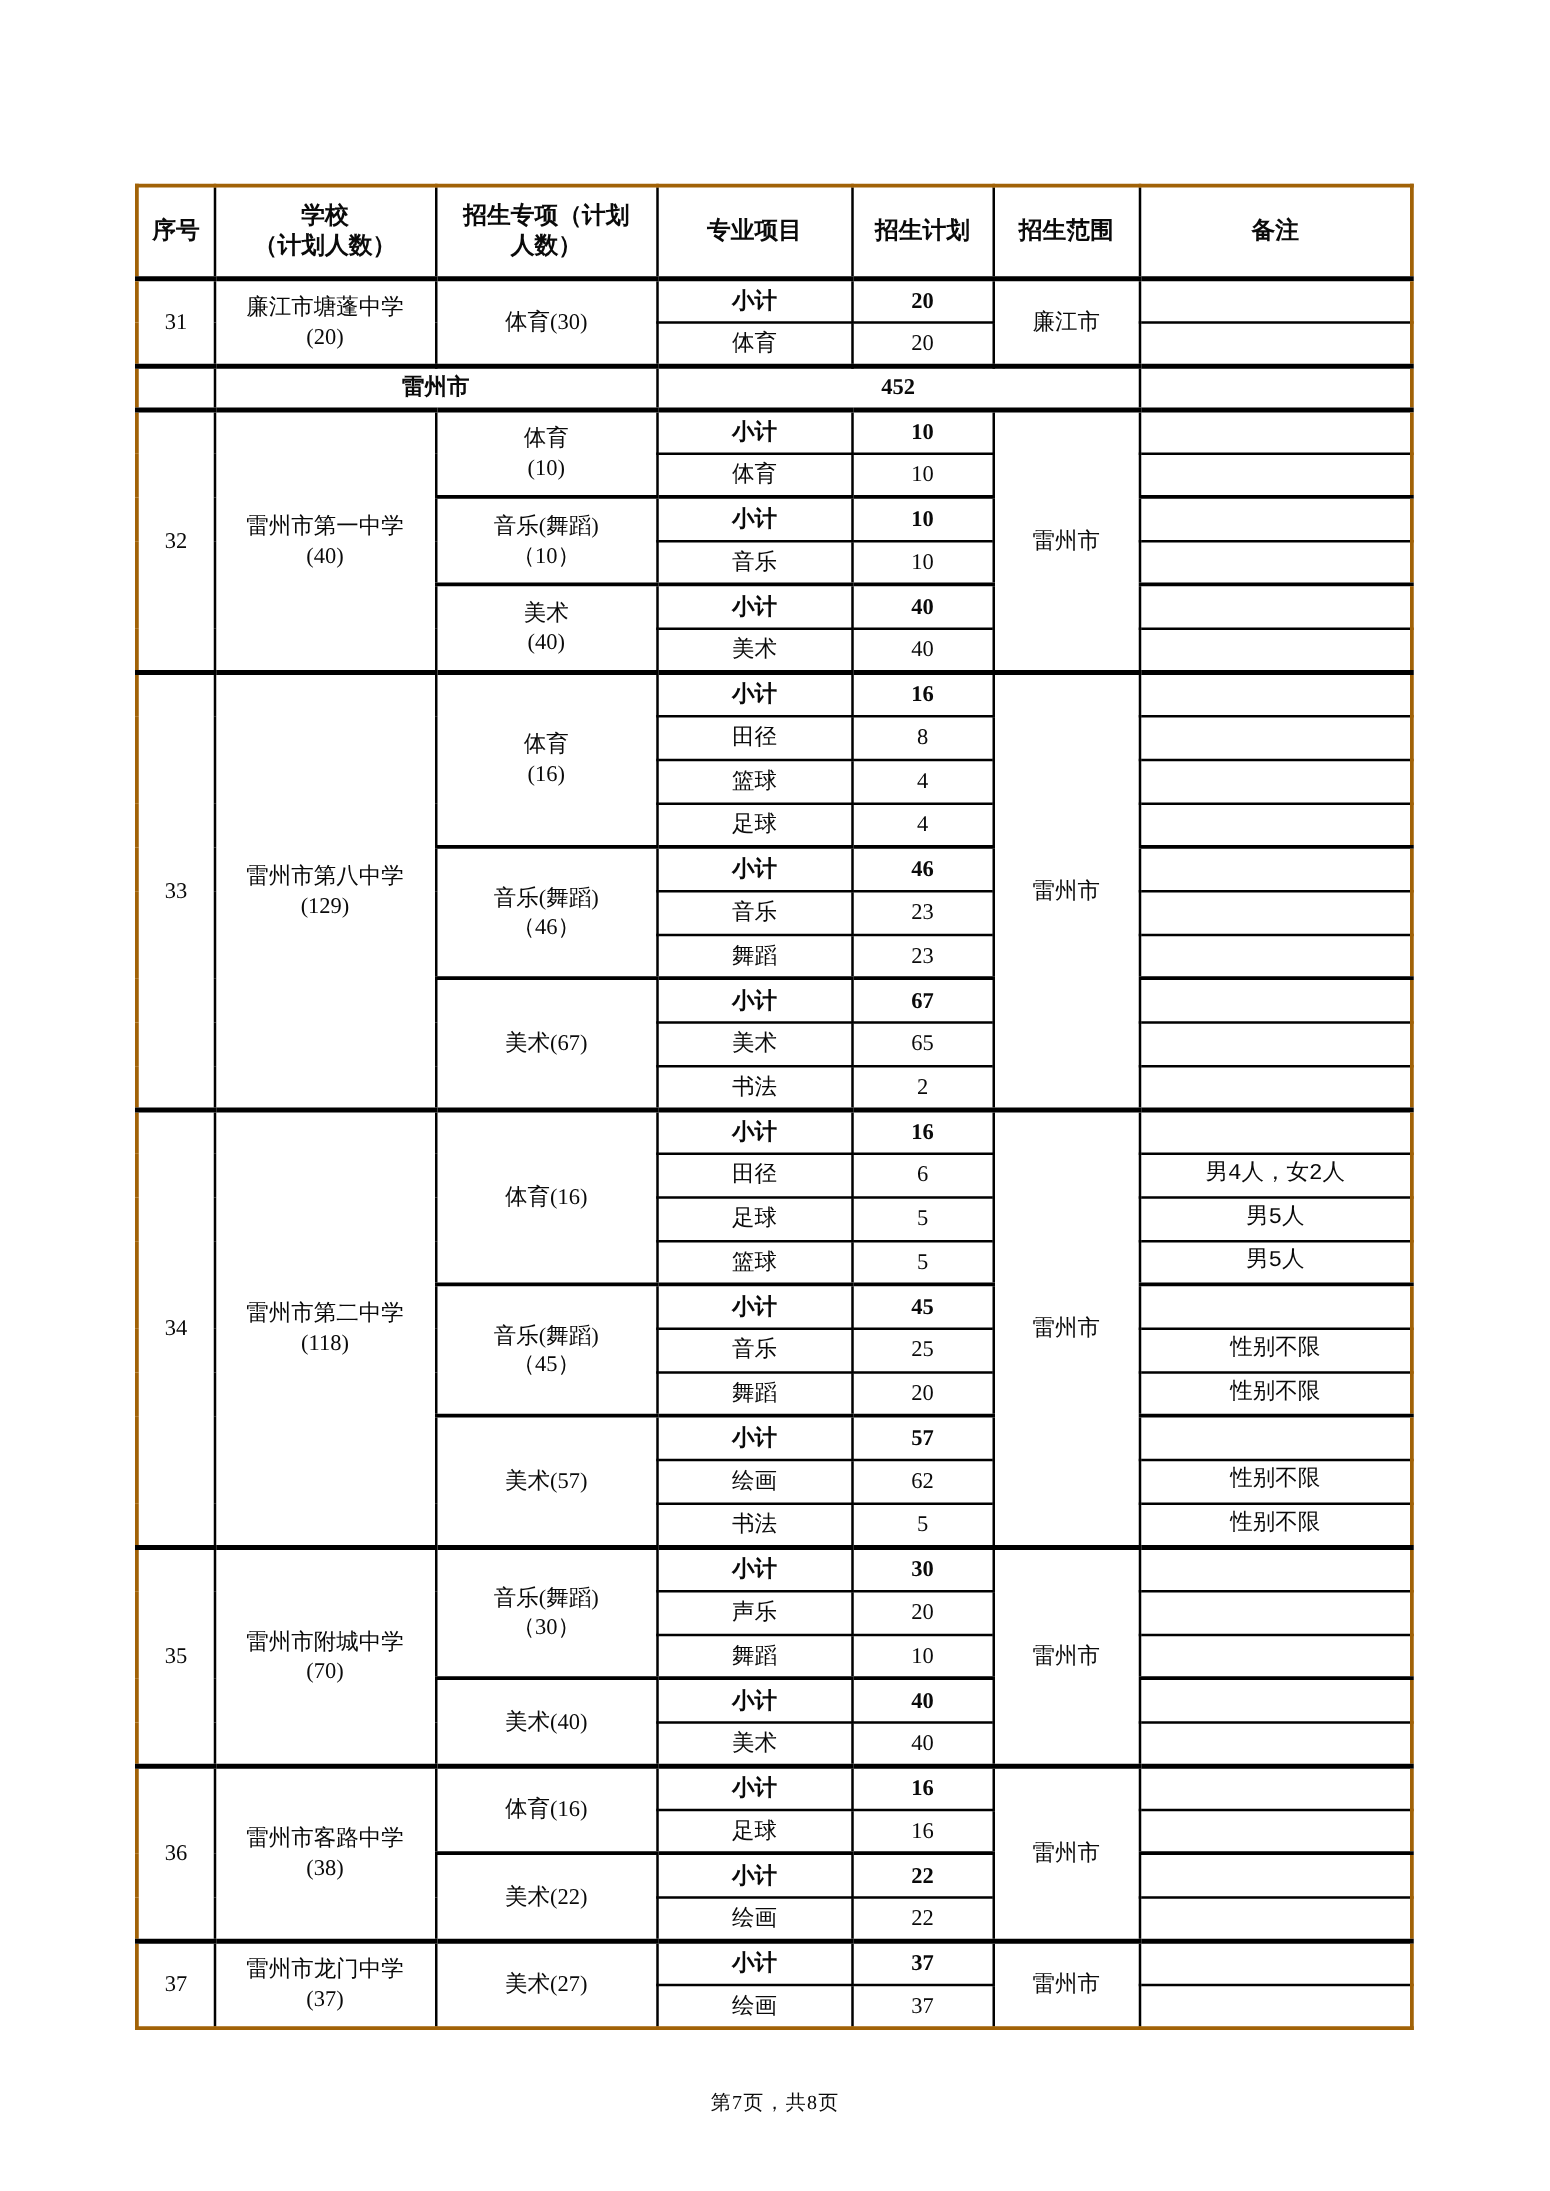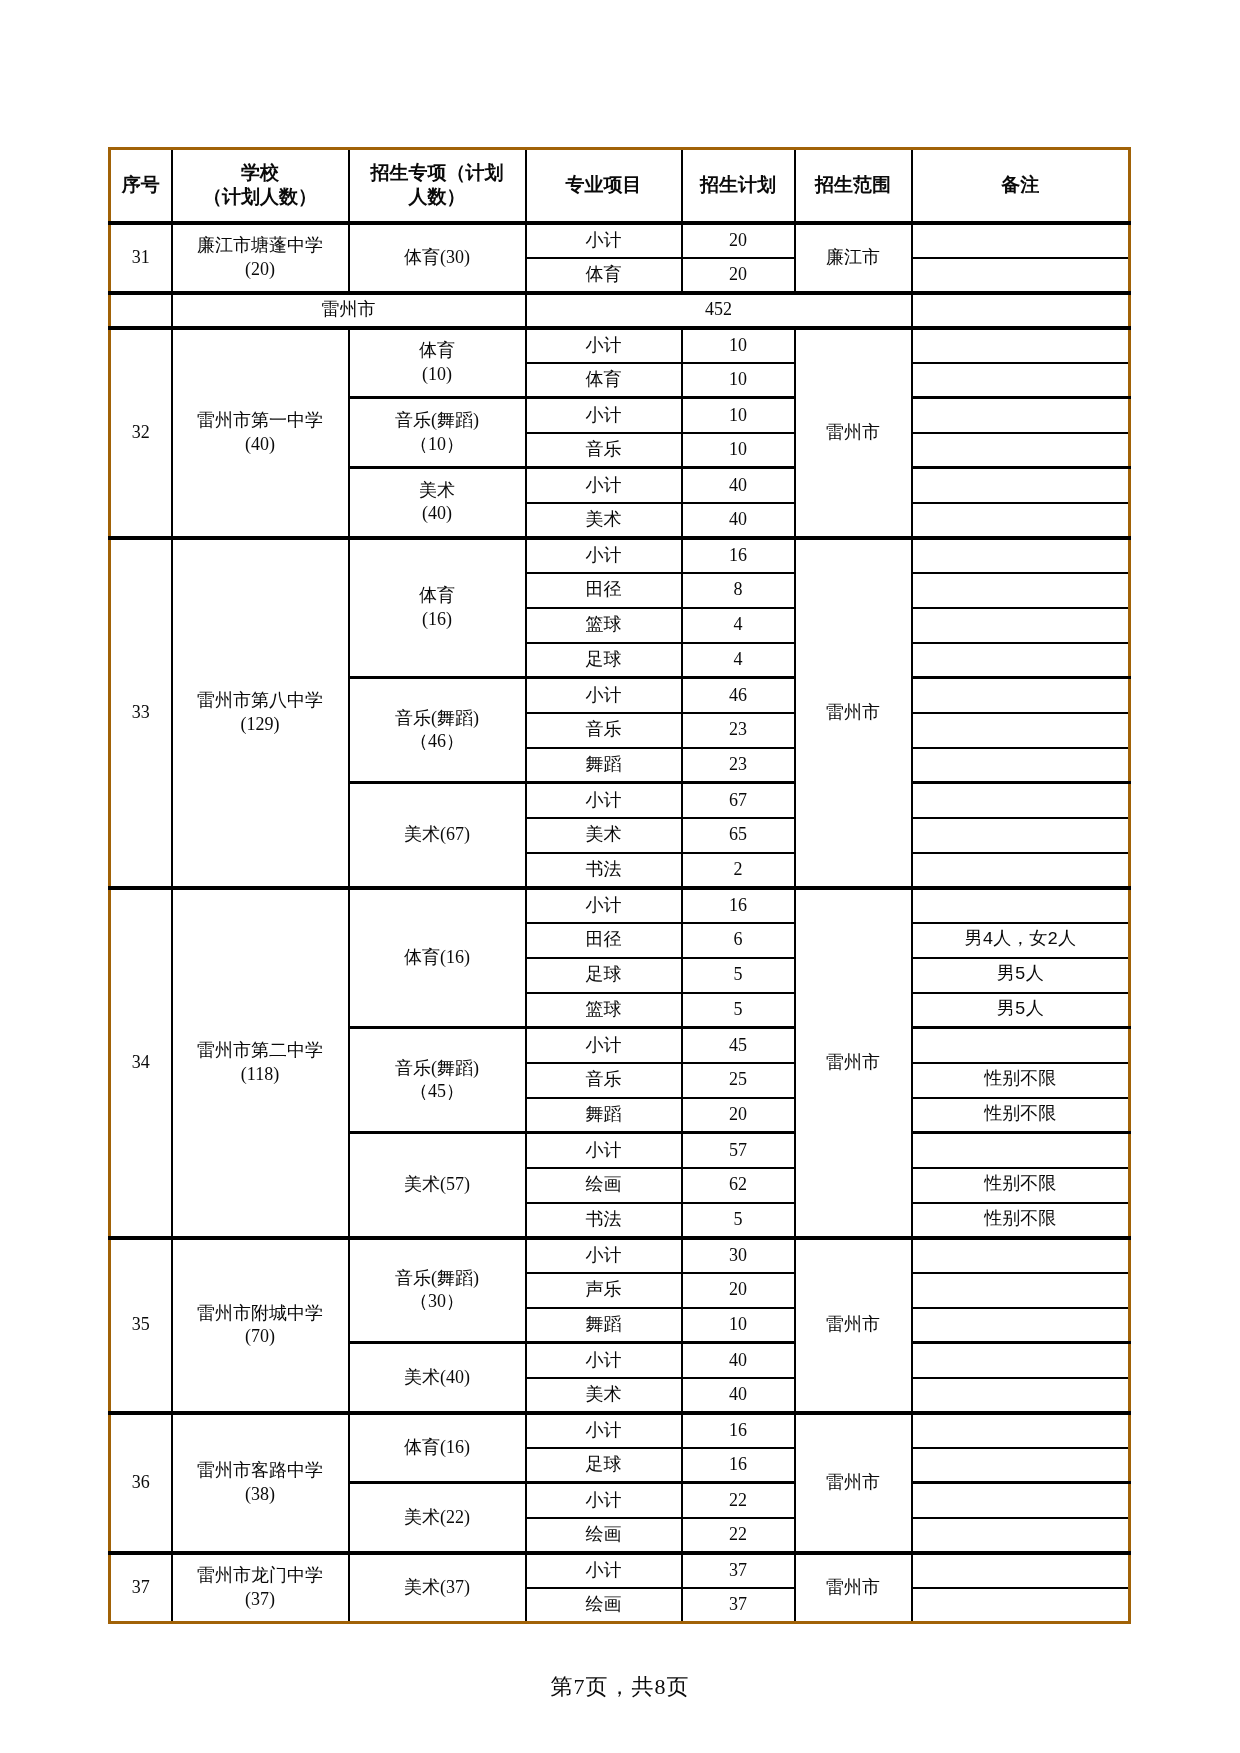--- a/index.html
+++ b/index.html
@@ -41,29 +41,29 @@
   }
   .plan-table thead tr { height: 74px; }
   .plan-table tbody tr { height: 35px; }
   .plan-table thead th {
     font-weight: bold;
     font-size: 19px;
     border-bottom: 3px solid #000;
   }
   .plan-table tr.school-start td { border-top: 4px solid #000; }
   .plan-table tr.group-start td  { border-top: 3px solid #000; }
-  .bold { font-weight: normal; margin-top: 44px; }
+  .bold { font-weight: bold; margin-top: 44px; }
   .remark-cell { font-size: 17px; font-family: Liberation Mono, monospace; }
   .page-footer {
     position: absolute;
     top: 1672px;
     left: 0;
     width: 1240px;
     text-align: center;
-    font-size: 22px;
+    font-size: 16px;
     letter-spacing: 1px;
   }
 </style>
 </head>
 <body>
 
 <div class="sheet">
 
   <table class="plan-table">
     <colgroup>
@@ -322,21 +322,21 @@
         </tr>
         <tr class="table-row">
           <td>绘画</td>
           <td>22</td>
           <td class="remark-cell"></td>
         </tr>
         <tr class="table-row school-start">
           <td rowspan="2">37</td>
           <td rowspan="2">雷州市龙门中学
 (37)</td>
-          <td rowspan="2">美术(37)</td>
+          <td rowspan="2">美术(27)</td>
           <td class="bold">小计</td>
           <td class="bold">37</td>
           <td rowspan="2">雷州市</td>
           <td class="remark-cell"></td>
         </tr>
         <tr class="table-row">
           <td>绘画</td>
           <td>37</td>
           <td class="remark-cell"></td>
         </tr>

